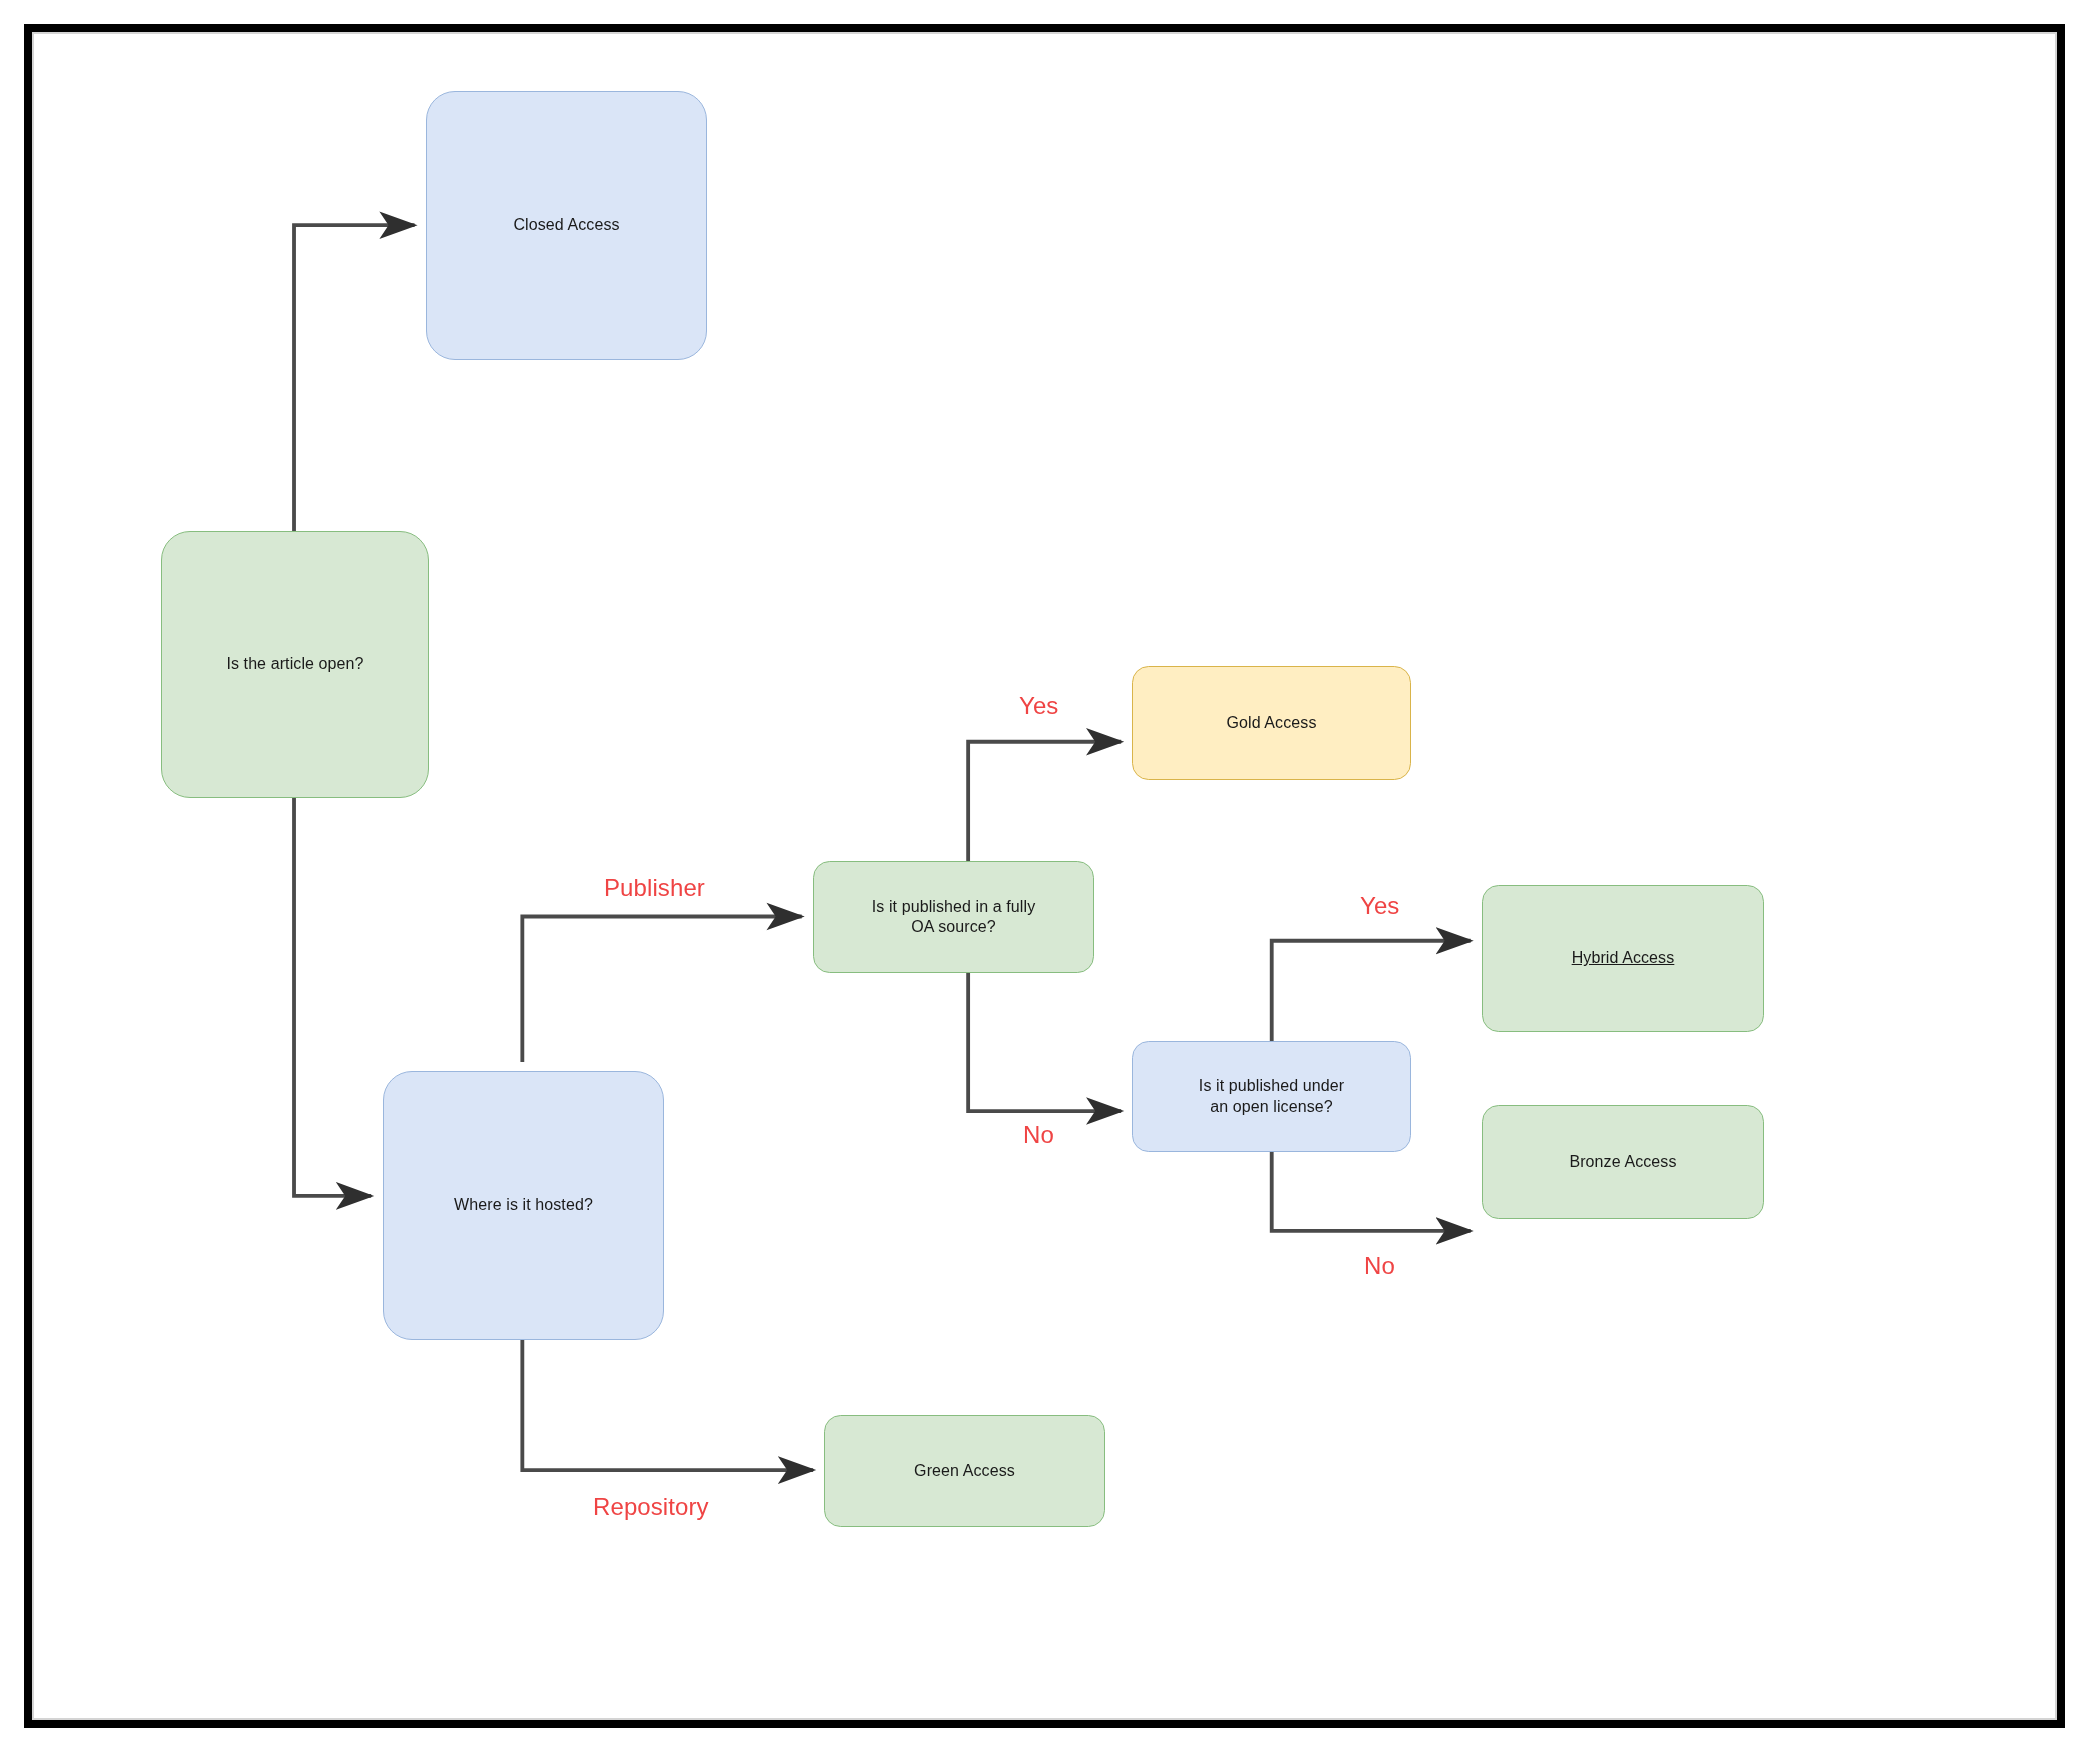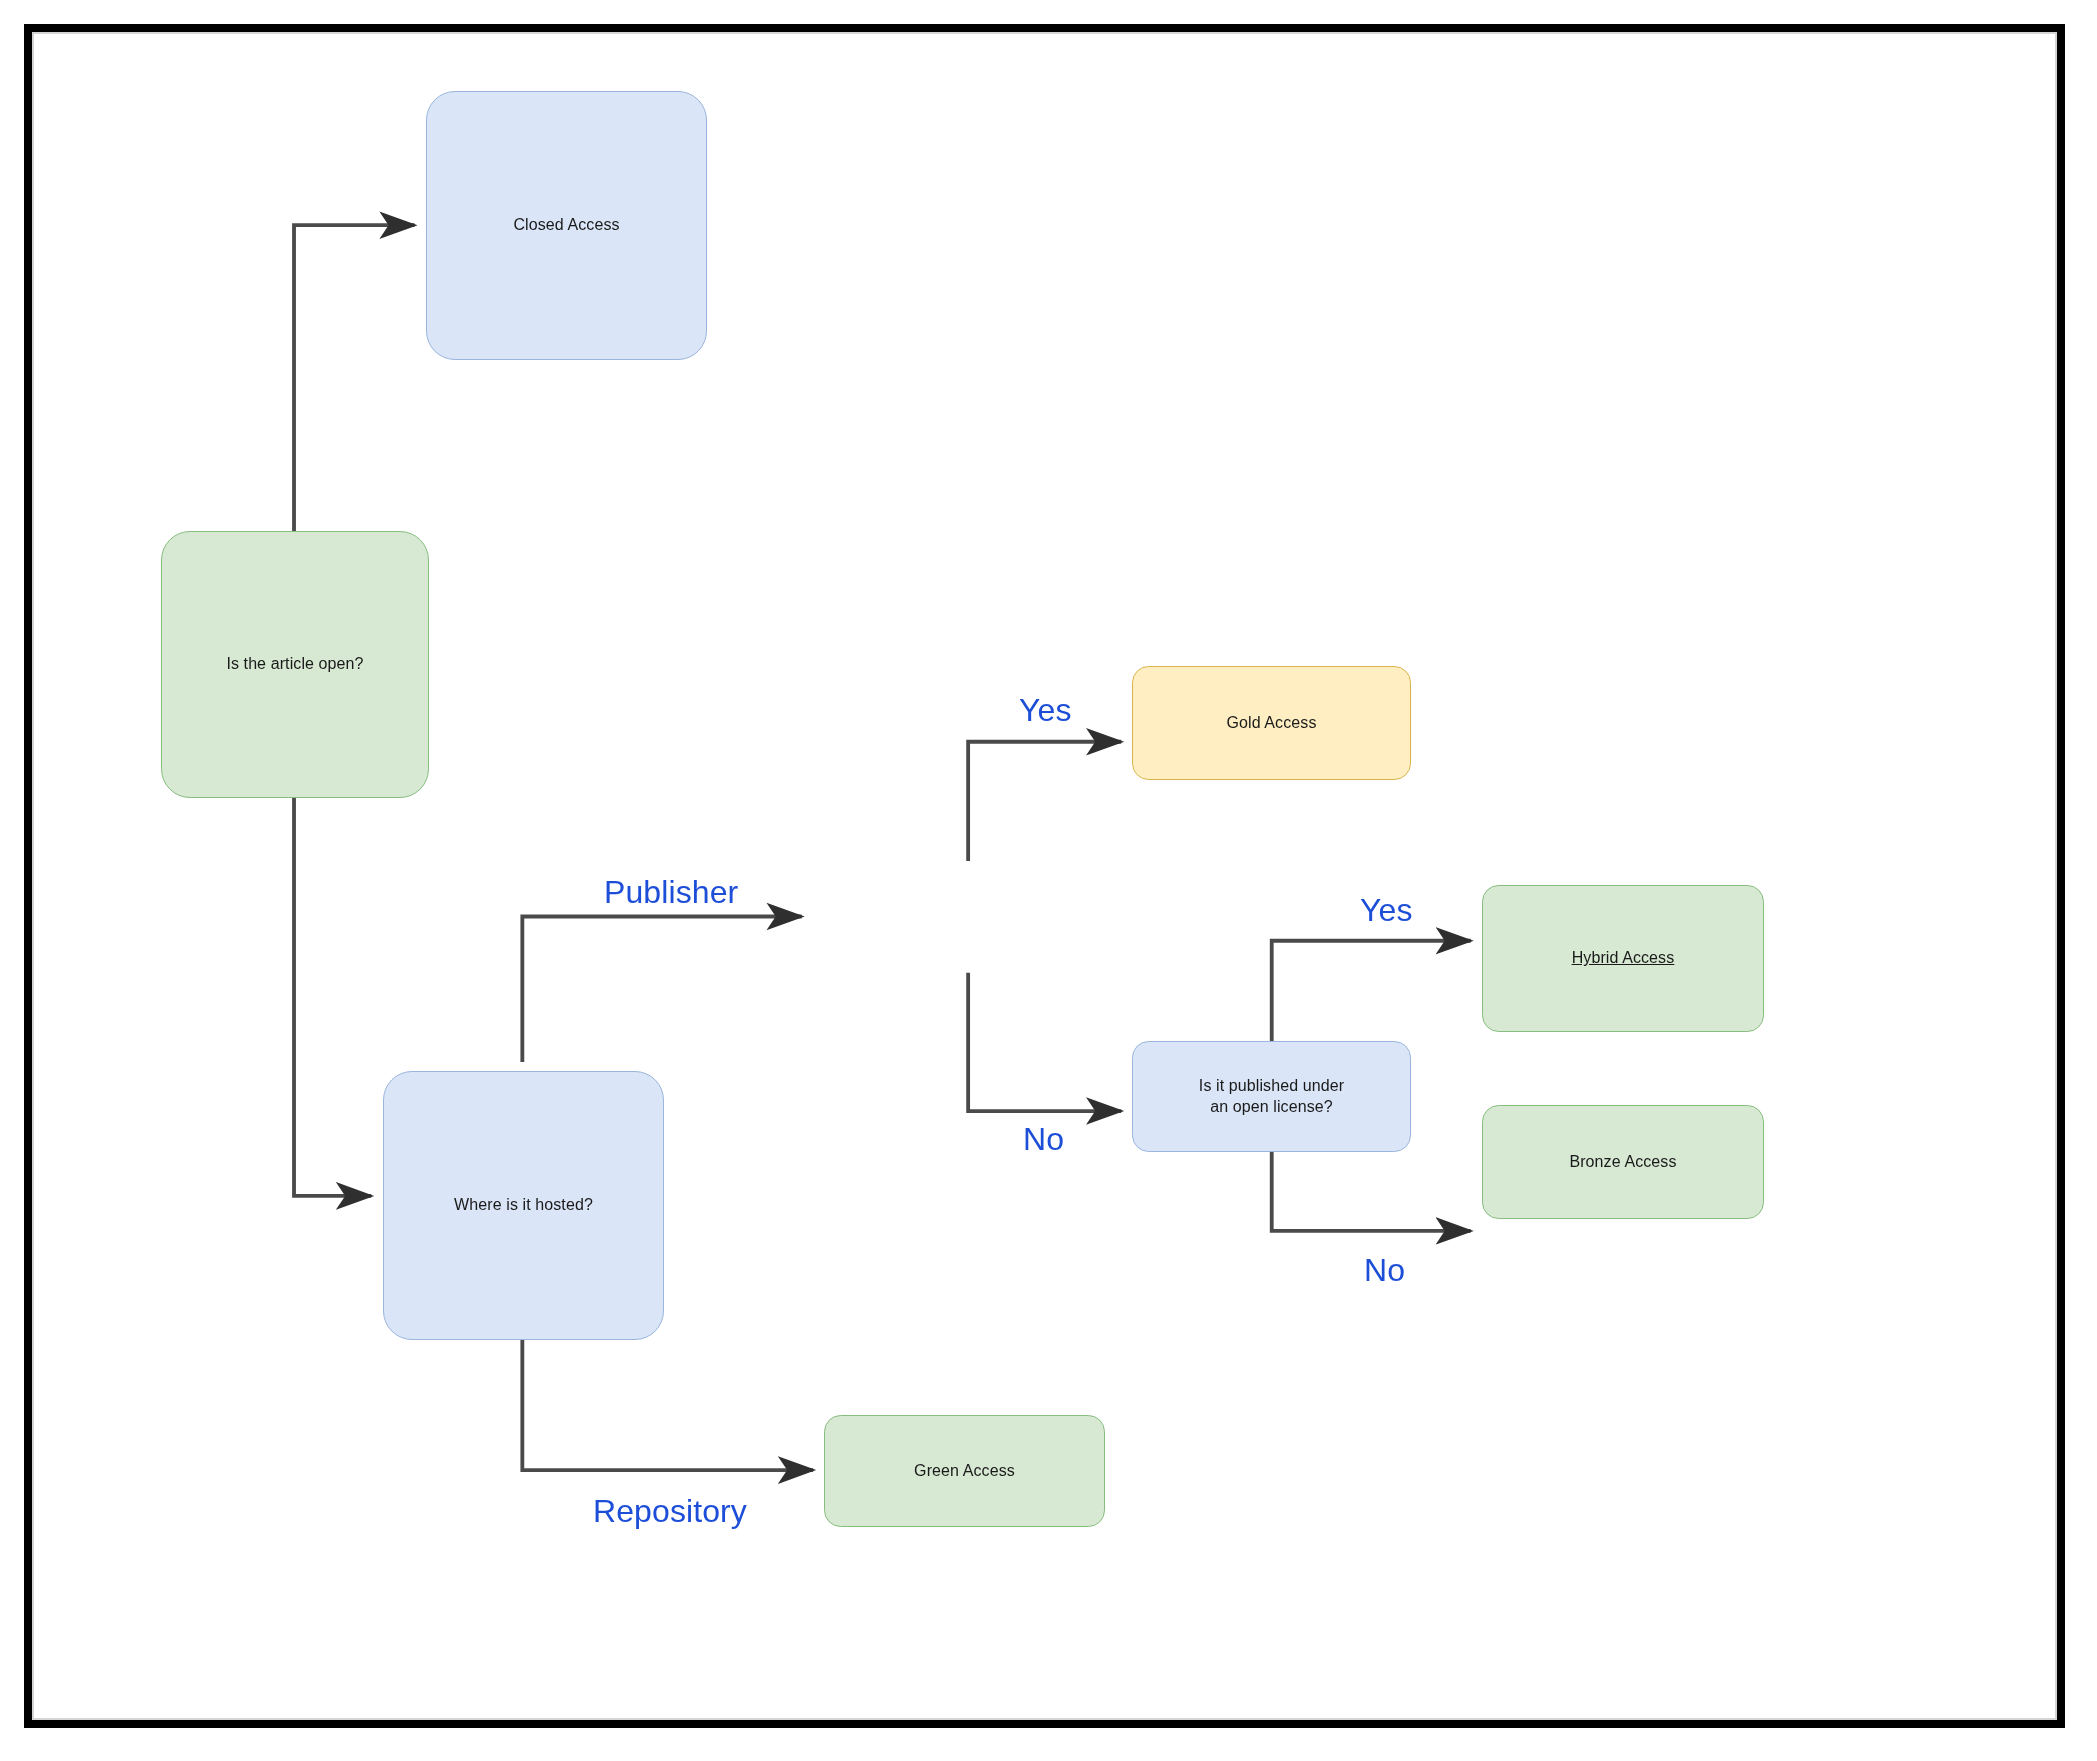--- a/index.html
+++ b/index.html
@@ -77,22 +77,22 @@
     padding: 2.6px 9px;
     white-space: pre-line;
   }
   .node.blue   { background: #dae5f7; border-color: #9ab6dd; border-radius: 29px; }
   .node.green  { background: #d7e8d3; border-color: #87bd7f; }
   .node.yellow { background: #ffeec2; border-color: #d9b44a; }
   .node.green.soft { border-radius: 16.6px; }
 
   .edge-label {
     position: absolute;
-    font-size: 32px;
-    color: #1d4ed8;
+    font-size: 24px;
+    color: #ef4444;
     white-space: nowrap;
     letter-spacing: 0.1px;
   }
 </style>
 </head>
 <body>
 
 <div id="canvas">
 
   <div id="frame">
@@ -136,20 +136,22 @@
     <div class="edge-label" style="left:1360px; top:892px;">Yes</div>
 
     <div class="edge-label" style="left:1364px; top:1252px;">No</div>
 
     <div class="node blue" style="left:426px; top:91px; width:281px; height:269px;">Closed Access</div>
 
     <div class="node green" style="left:161px; top:531px; width:268px; height:267px; border-radius:29px;">Is the article open?</div>
 
     <div class="node blue" style="left:383px; top:1062px; width:281px; height:269px;margin-top:9px;">Where is it hosted?</div>
 
+    <div class="node green soft" style="left:813px; top:861px; width:281px; height:112px;">Is it published in a fully
+OA source?</div>
 
     <div class="node yellow" style="left:1132px; top:666px; width:279px; height:114px;">Gold Access</div>
 
     <div class="node blue" style="left:1132px; top:1041px; width:279px; height:111px; border-radius:16.6px;">Is it published under
 an open license?</div>
 
     <div class="node green soft" style="left:1482px; top:885px; width:282px; height:147px;text-decoration:underline;">Hybrid Access</div>
 
     <div class="node green soft" style="left:1482px; top:1105px; width:282px; height:114px;">Bronze Access</div>
 

